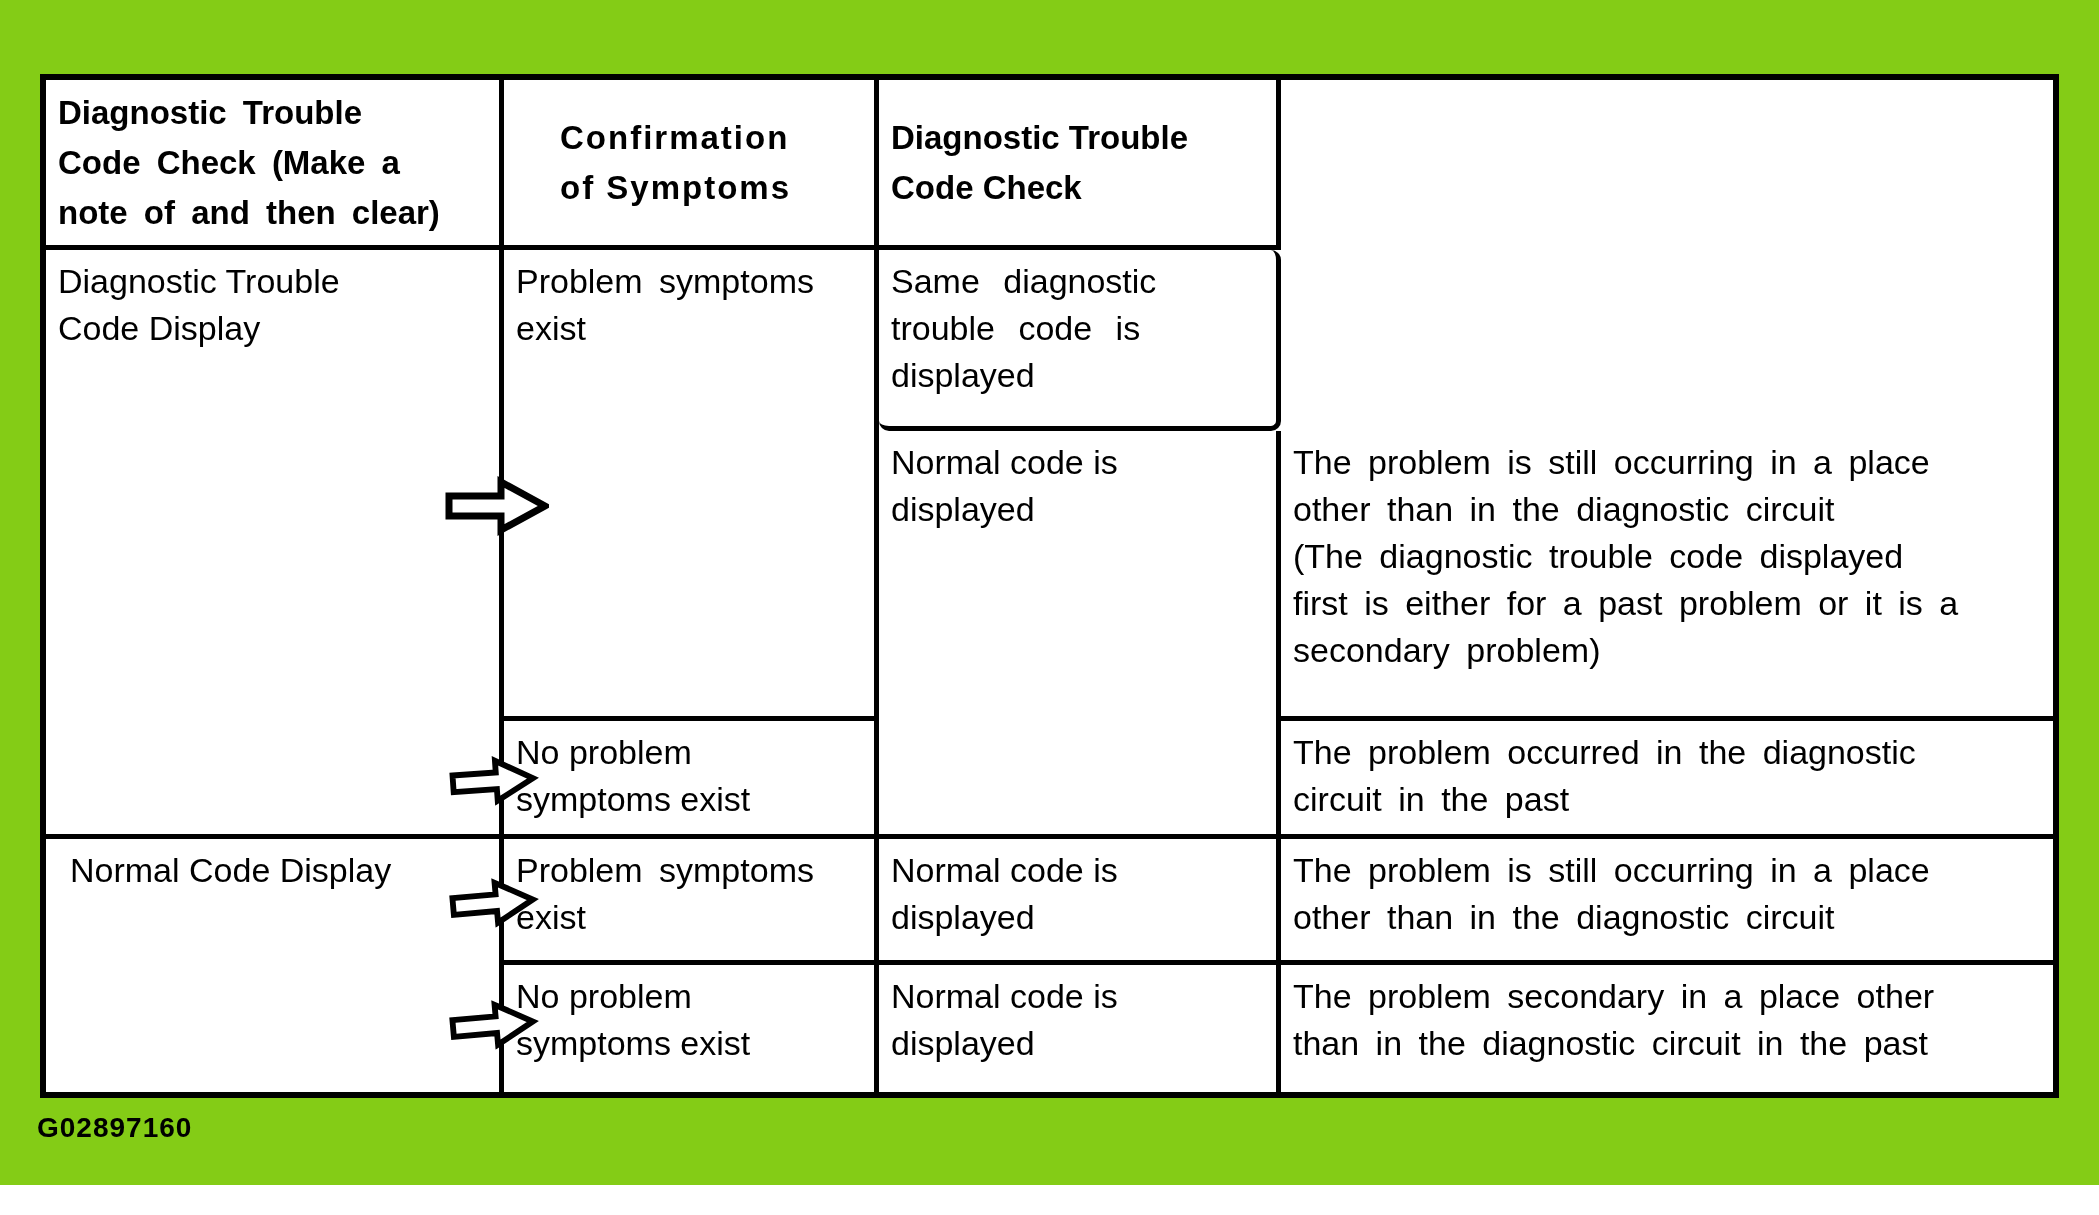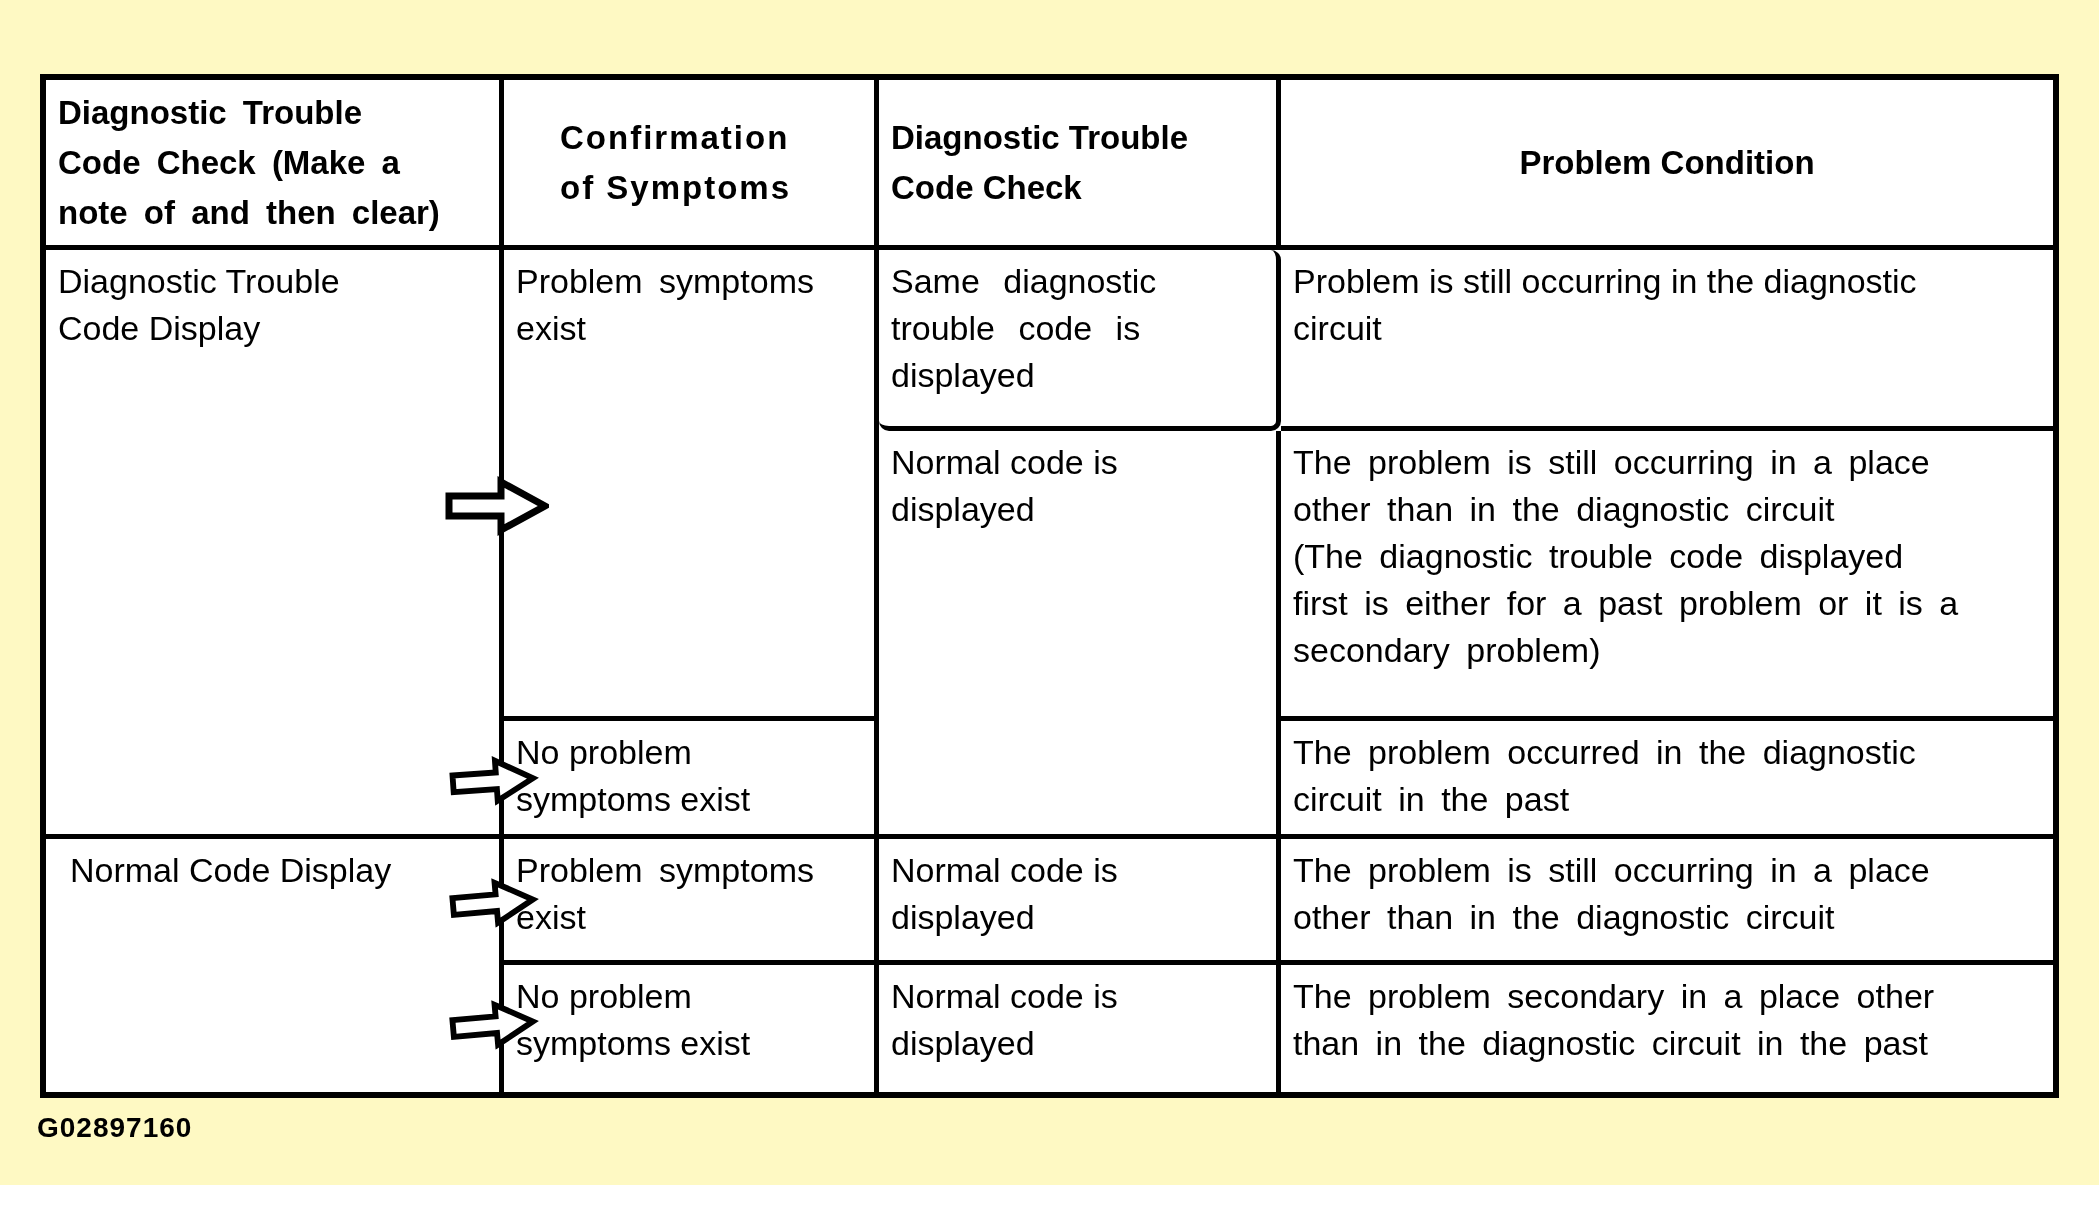--- a/index.html
+++ b/index.html
@@ -6,21 +6,21 @@
     margin: 0;
     padding: 0;
     background: #ffffff;
     font-family: "Liberation Sans", sans-serif;
     color: #000000;
   }
   .page {
     position: relative;
     width: 2099px;
     height: 1185px;
-    background: #fef9c3;
+    background: #84cc16;
     overflow: hidden;
   }
   .tbl {
     position: absolute;
     left: 40px;
     top: 74px;
     width: 2019px;
     height: 1024px;
     box-sizing: border-box;
     border: 6px solid #000;
@@ -95,31 +95,28 @@
 
   <div class="tbl">
 
     <div class="cell hdr ws br bb h1">Diagnostic Trouble
 Code Check (Make a
 note of and then clear)</div>
     <div class="cell hdr br bb vcenter lspace h2">Confirmation
 of Symptoms</div>
     <div class="cell hdr br bb vcenter h3">Diagnostic Trouble
 Code Check</div>
-    <div class="cell hdr bb vcenter center h4">Problem Condition</div>
 
     <div class="cell br bb g1">Diagnostic Trouble
 Code Display</div>
     <div class="cell ws br bb r1c2">Problem symptoms
 exist</div>
     <div class="cell ws-lg br bb r1c3">Same diagnostic
 trouble code is
 displayed</div>
-    <div class="cell bb r1c4">Problem is still occurring in the diagnostic
-circuit</div>
 
     <div class="cell br bb r2c3">Normal code is
 displayed</div>
     <div class="cell ws bb r2c4">The problem is still occurring in a place
 other than in the diagnostic circuit
 (The diagnostic trouble code displayed
 first is either for a past problem or it is a
 secondary problem)</div>
 
     <div class="cell br bb r3c2">No problem

